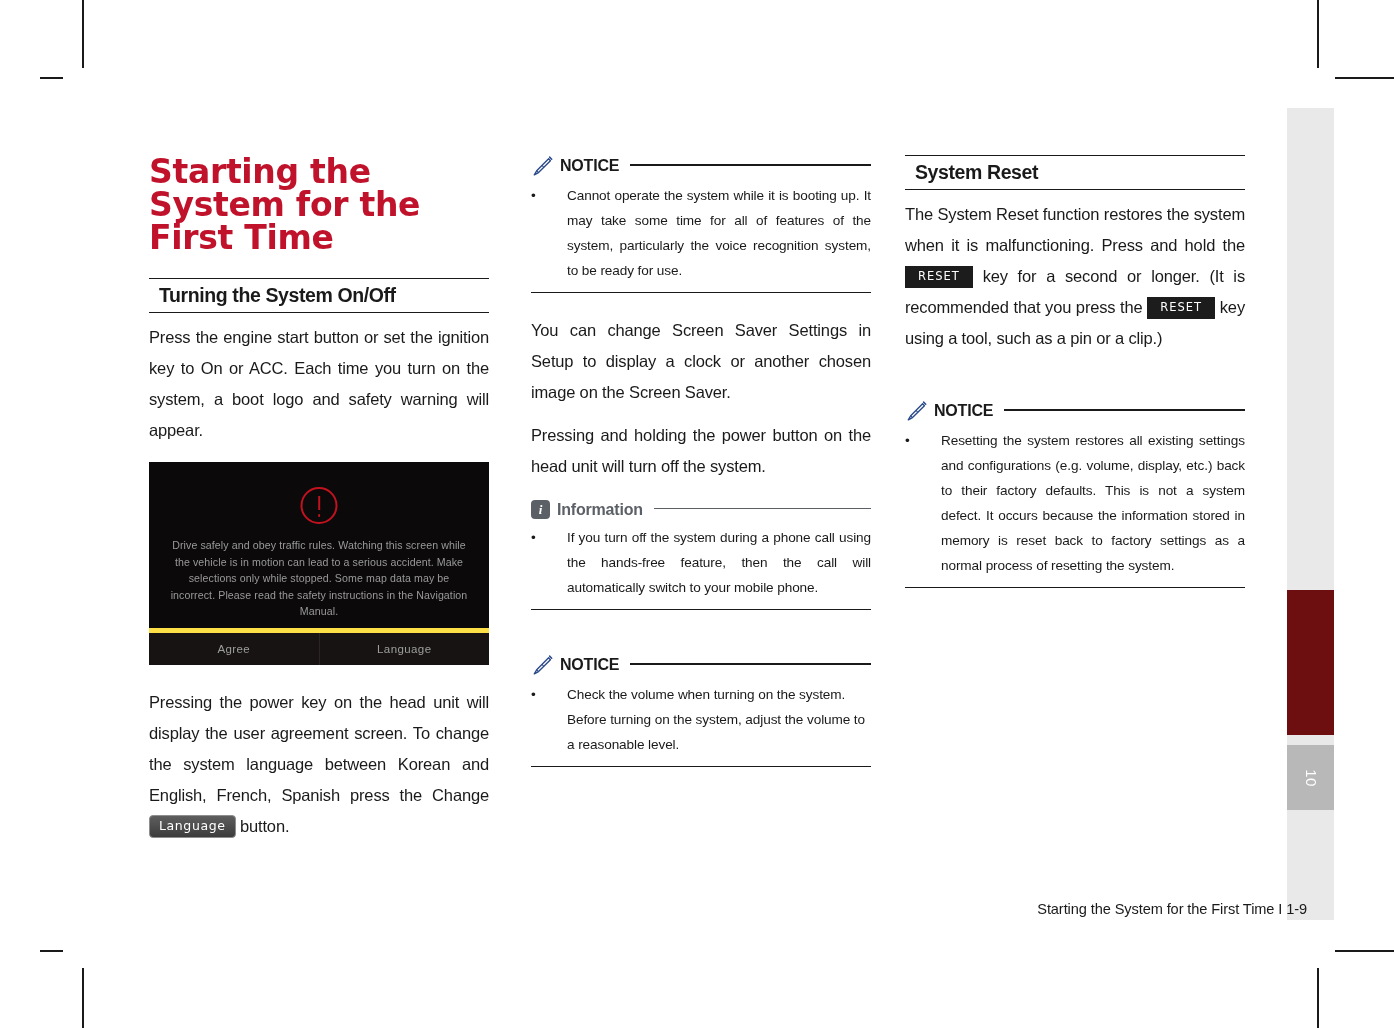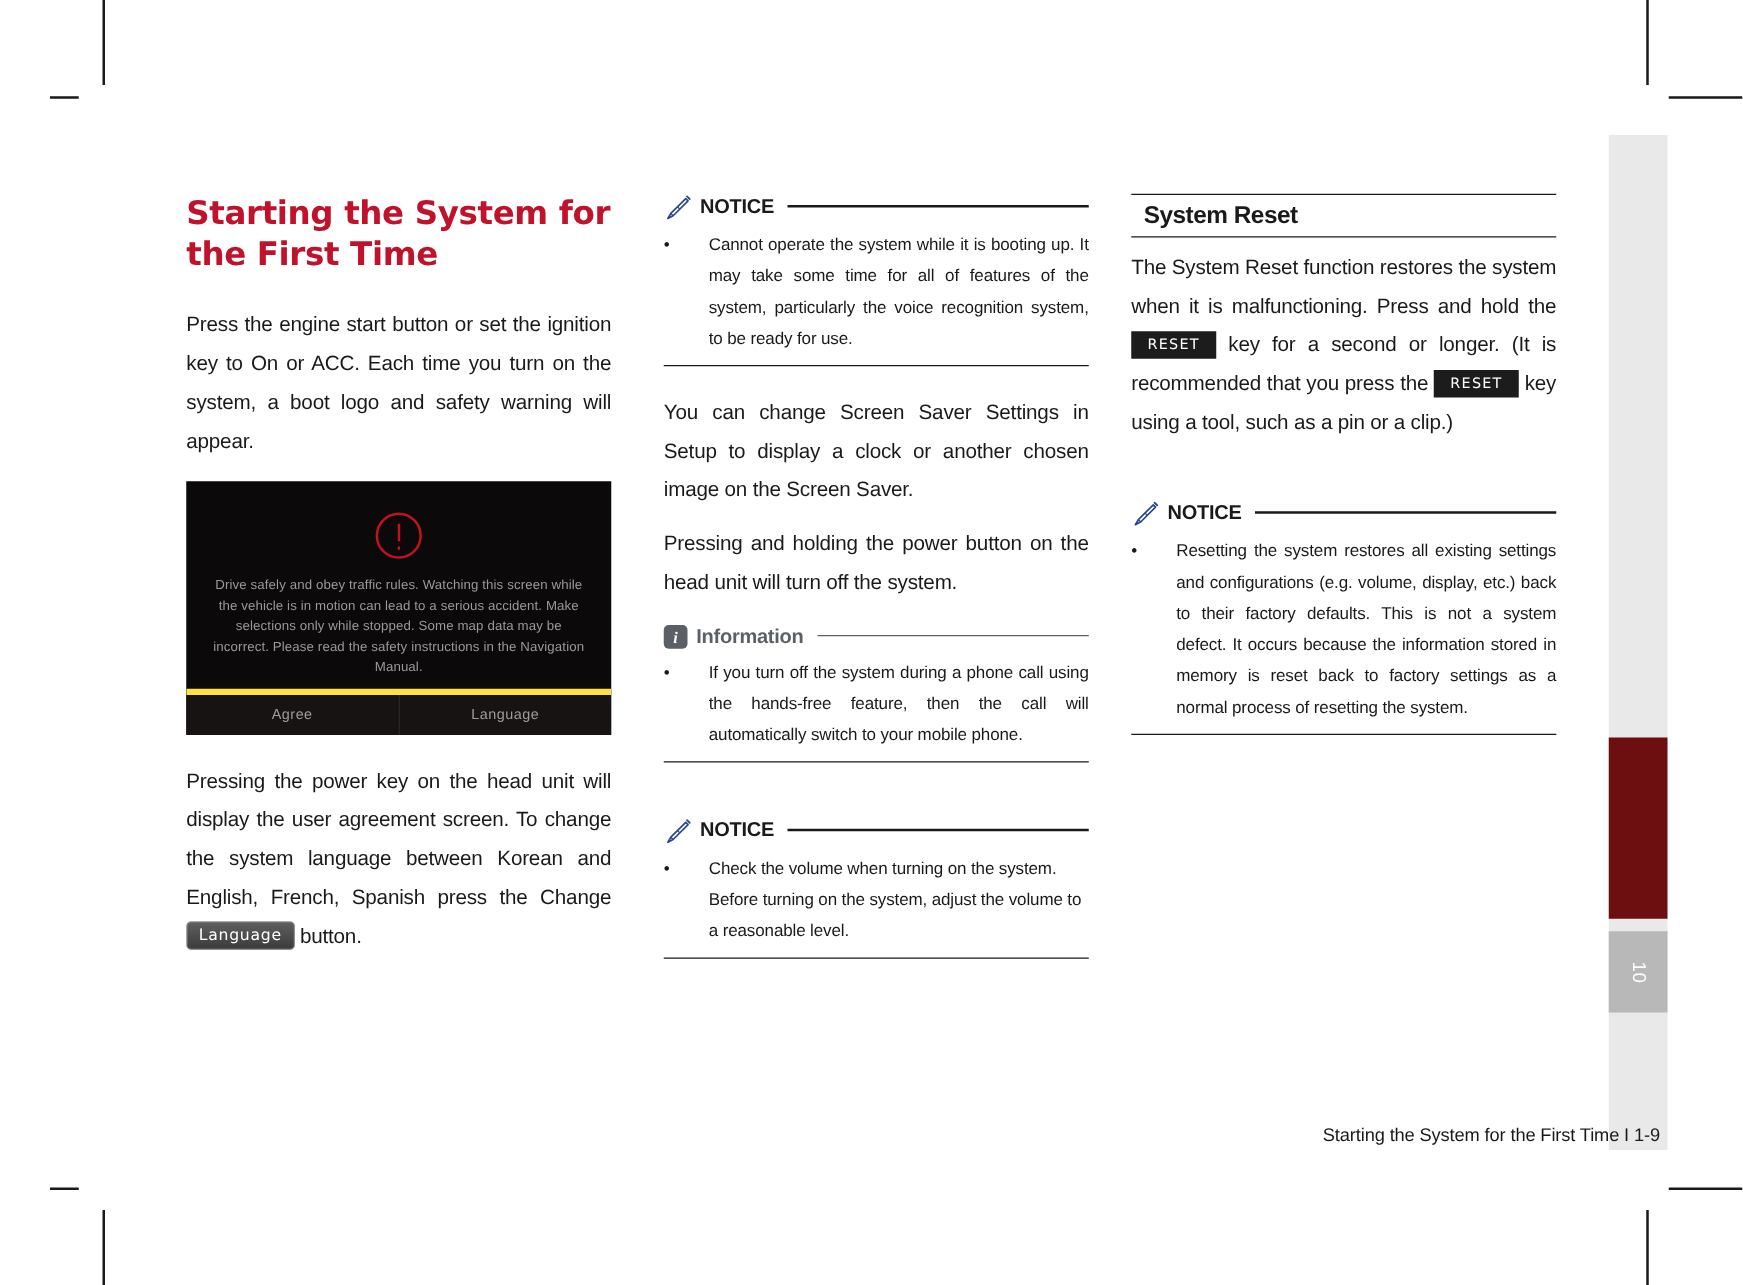--- a/index.html
+++ b/index.html
@@ -67,21 +67,21 @@
     top: 155px;
     width: 340px;
   }
   #col-left   { left: 149px; }
   #col-mid    { left: 531px; }
   #col-right  { left: 905px; }
 
   
   .main-heading {
     color: #c0122b;
-    font-size: 26px;
+    font-size: 33px;
     line-height: 33px;
     font-weight: bold;
     letter-spacing: -0.3px;
     margin: 0 0 24px 0;
     font-family: "DejaVu Sans", sans-serif;
   }
 
   
   .section-head {
     border-top: 1.6px solid #1a1a1a;
@@ -274,21 +274,21 @@
   .callout.info .callout-title { color: #5b5f66; }
   .callout.info .callout-rule { background: #5b5f66; height: 1.3px; }
 
   
   #footer {
     position: absolute;
     left: 0;
     right: 0;
     top: 901px;
     text-align: right;
-    padding-right: 66px;
+    padding-right: 87px;
     font-size: 14.6px;
     letter-spacing: -0.1px;
     color: #1a1a1a;
   }
 </style>
 </head>
 <body>
 
 <div class="crop v" style="left:82px; top:0px; height:68px;"></div>
 <div class="crop h" style="left:40px; top:77px; width:23px;"></div>
@@ -302,20 +302,21 @@
 <div id="edge-strip"></div>
 <div id="edge-tab-red"></div>
 <div id="edge-tab-gray">
   <span class="tabnum">10</span>
 </div>
 
 <div class="col" id="col-left">
 
   <h1 class="main-heading">Starting the System for the First Time</h1>
 
+  <h2 class="section-head">Turning the System On/Off</h2>
 
   <p class="body">Press the engine start button or set the ignition key to On or ACC. Each time you turn on the system, a boot logo and safety warning will appear.</p>
 
   <div class="figure">
     <div class="fig-warn-icon"></div>
     <div class="fig-text">Drive safely and obey traffic rules. Watching this screen while the vehicle is in motion can lead to a serious accident. Make selections only while stopped. Some map data may be incorrect. Please read the safety instructions in the Navigation Manual.</div>
     <div class="fig-btnbar">
       <div class="fig-btn">Agree</div>
       <div class="fig-btn">Language</div>
     </div>

